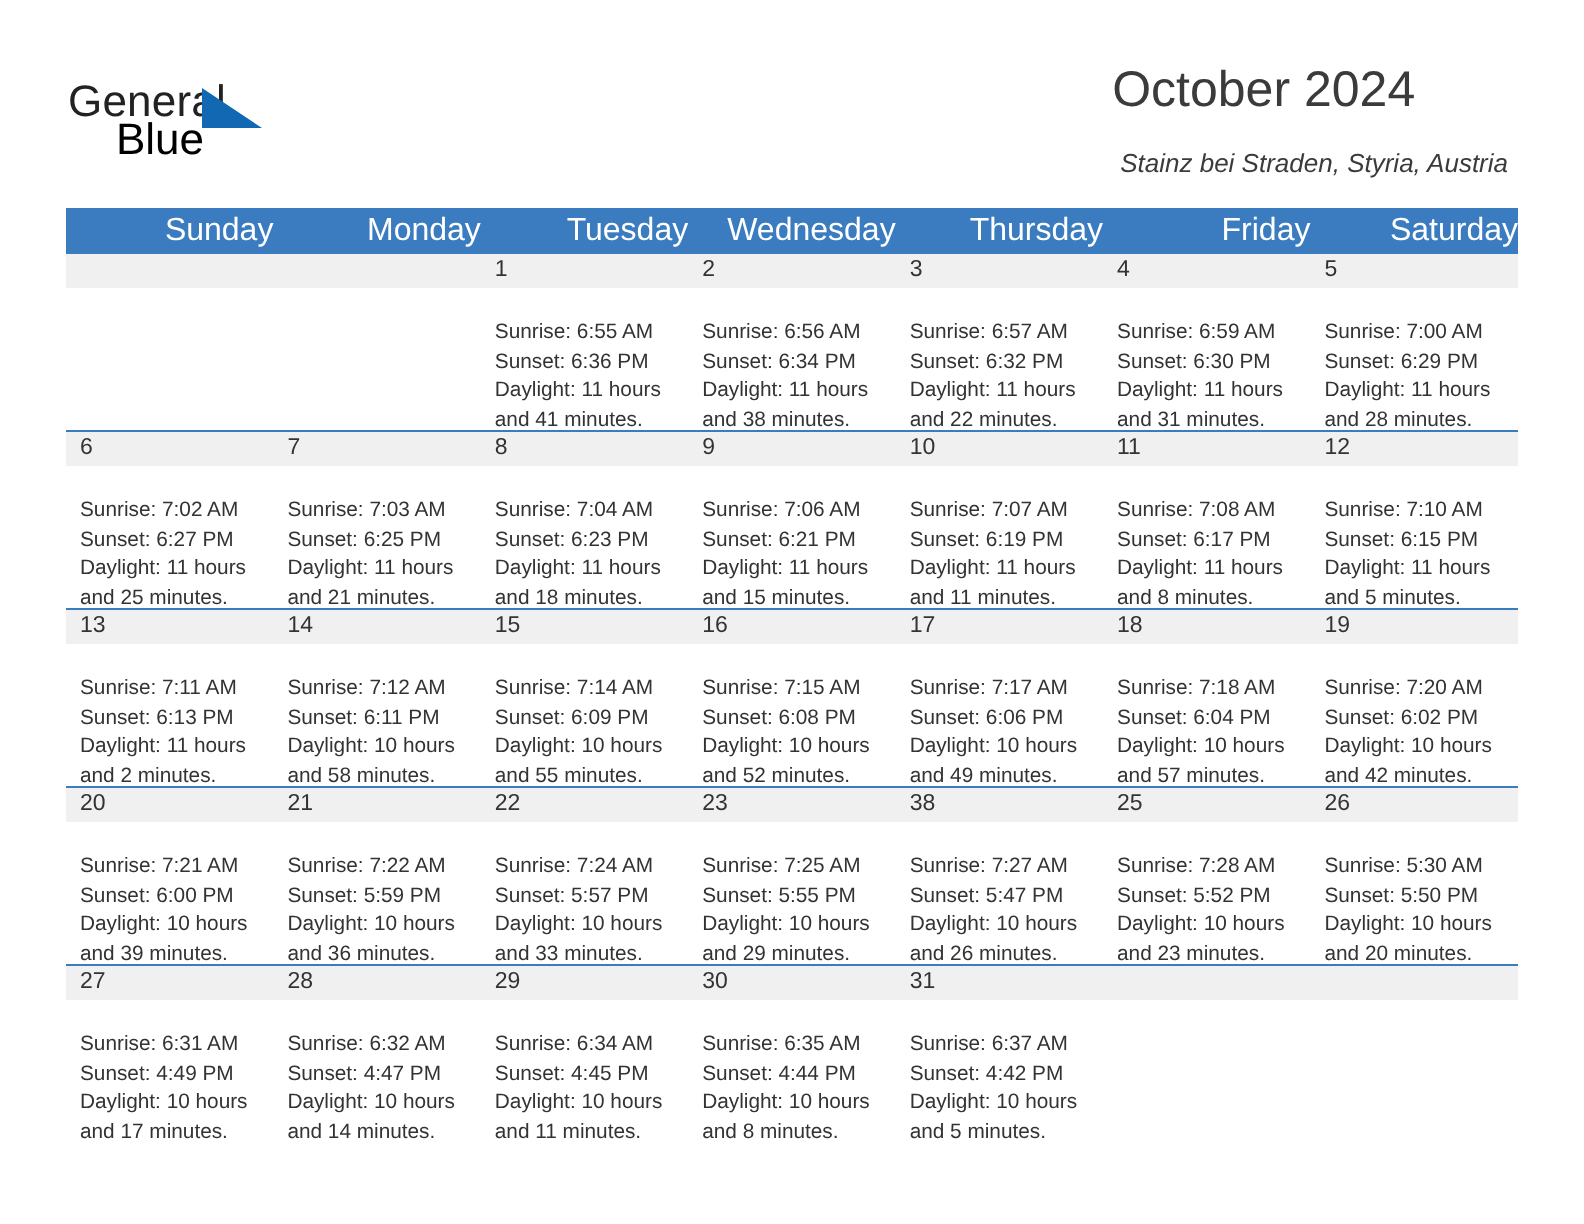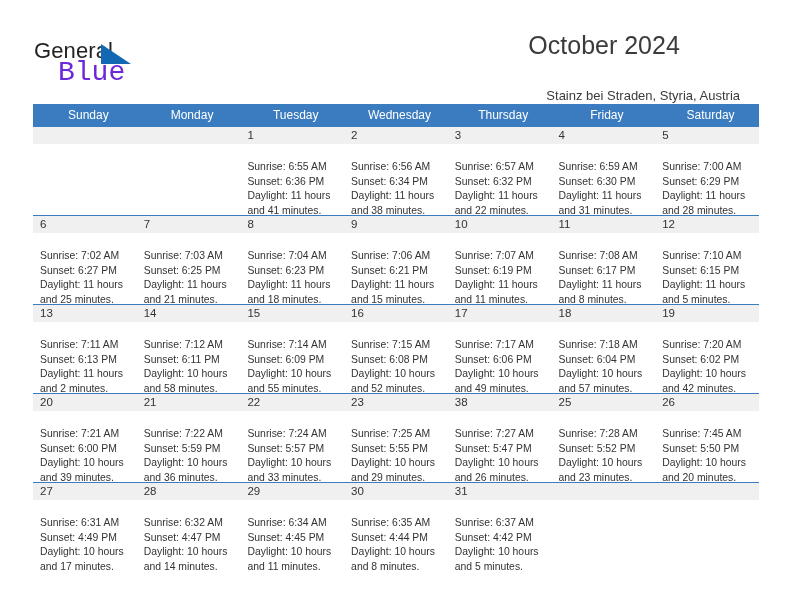--- a/index.html
+++ b/index.html
@@ -44,23 +44,23 @@
     top: 0;
     font-size: 22px;
     letter-spacing: 0.1px;
     color: #222222;
     font-family: "Liberation Sans", sans-serif;
   }
   .logo-blue {
     position: absolute;
     left: 24px;
     top: 19px;
-    font-size: 28px;
-    color: #6d28d9;
-    font-family: Liberation Mono, monospace;
+    font-size: 22px;
+    color: #000000;
+    font-family: Liberation Sans, sans-serif;
   }
   .logo-triangle {
     position: absolute;
     left: 67px;
     top: 6px;
     width: 0;
     height: 0;
     border-left: 30px solid #1268b3;
     border-top: 20px solid transparent;
   }
@@ -74,42 +74,43 @@
     font-size: 25px;
     color: #3b3b3b;
     font-weight: normal;
     margin: 0;
     line-height: 30px;
     white-space: nowrap;
   }
   .cal-subtitle {
     font-size: 13px;
     color: #3b3b3b;
-    margin: 18px;
+    margin: 4px;
     padding-top: 10px;
     line-height: 16px;
     white-space: nowrap;
+    font-style: italic;
   }
 
   
   .calendar {
     position: absolute;
     left: 33px;
     top: 104px;
     width: 726px;
     border-collapse: collapse;
     table-layout: fixed;
   }
 
   .calendar th {
     background: #3a7cbf;
     color: #ffffff;
-    font-size: 12px;
+    font-size: 16px;
     font-weight: normal;
-    text-align: center;
+    text-align: right;
     padding: 5px 0 5px 7px;
     height: 11px;
     line-height: 13px;
   }
 
   .calendar td {
     width: 103.7px;
     vertical-align: top;
     padding: 0;
     border-top: 1px solid #3a7cbf;
@@ -447,21 +448,21 @@
                 <div>Sunrise: 7:28 AM</div>
                 <div>Sunset: 5:52 PM</div>
                 <div class="daylight-line">Daylight: 10 hours and 23 minutes.</div>
               </div>
             </div>
           </td>
           <td>
             <div class="cell">
               <div class="daynum-strip">26</div>
               <div class="cell-body">
-                <div>Sunrise: 7:45 AM</div>
+                <div>Sunrise: 5:30 AM</div>
                 <div>Sunset: 5:50 PM</div>
                 <div class="daylight-line">Daylight: 10 hours and 20 minutes.</div>
               </div>
             </div>
           </td>
         </tr>
         <tr class="week-row">
           <td>
             <div class="cell">
               <div class="daynum-strip">27</div>

